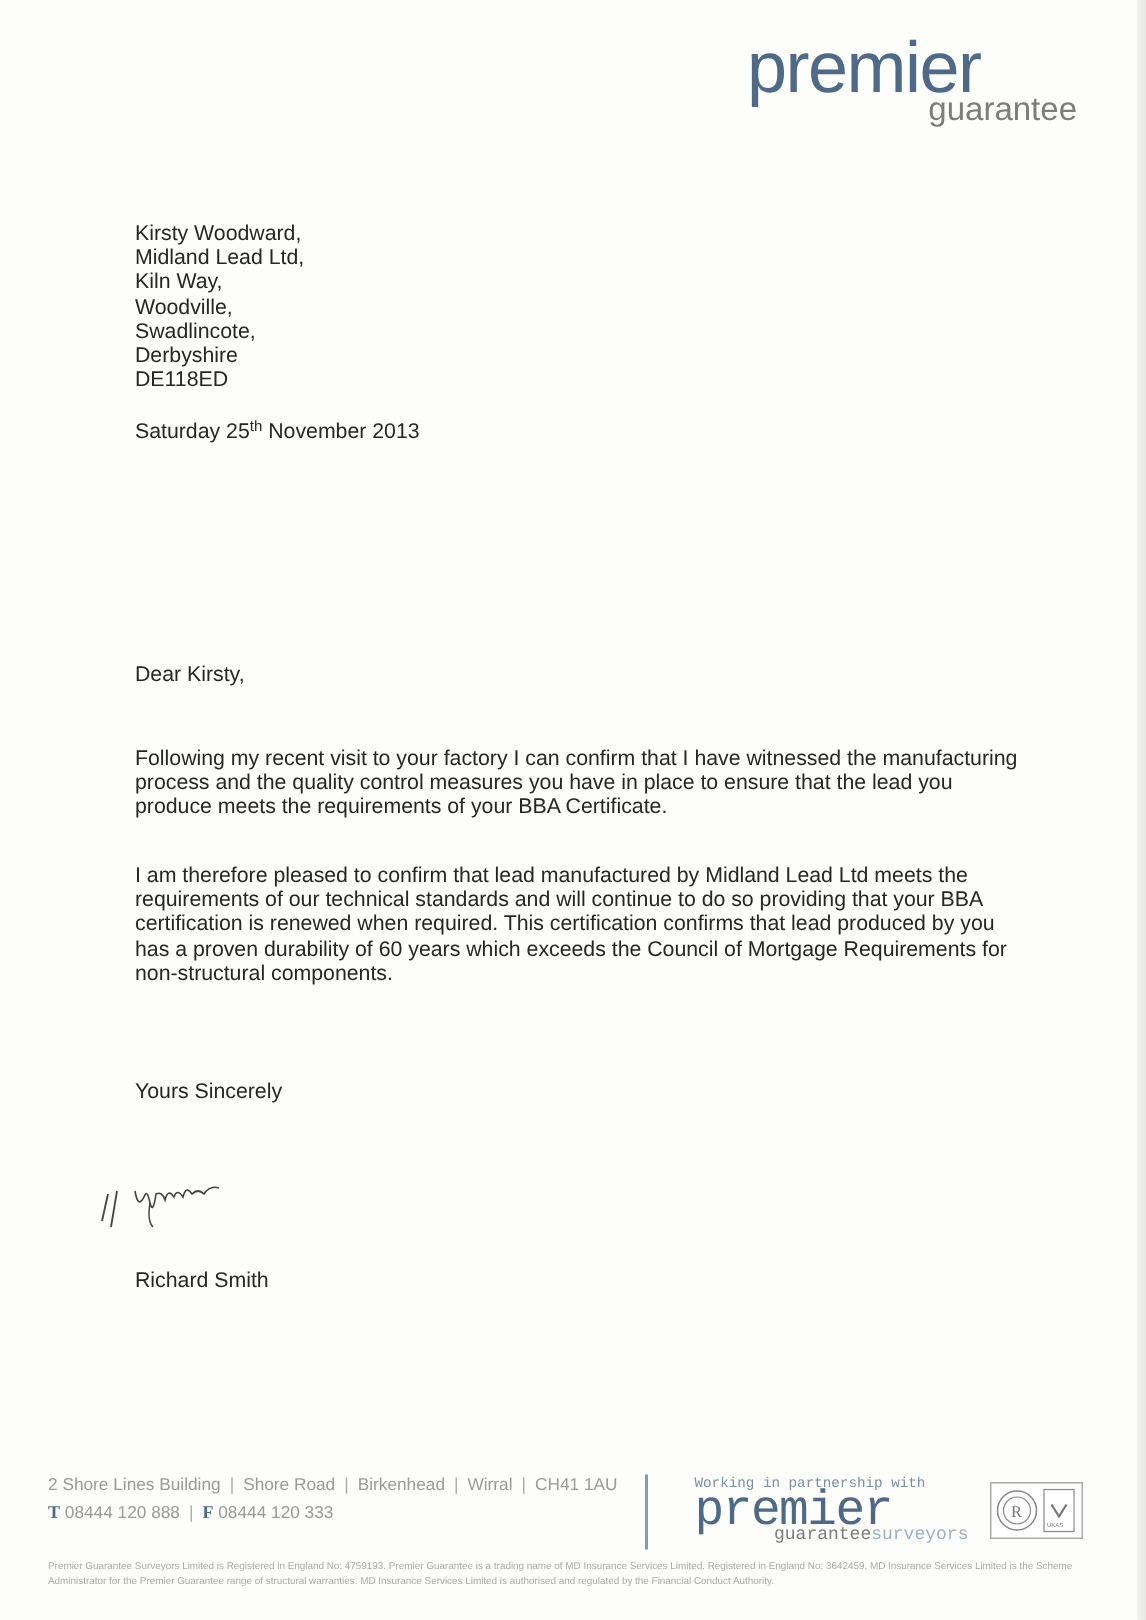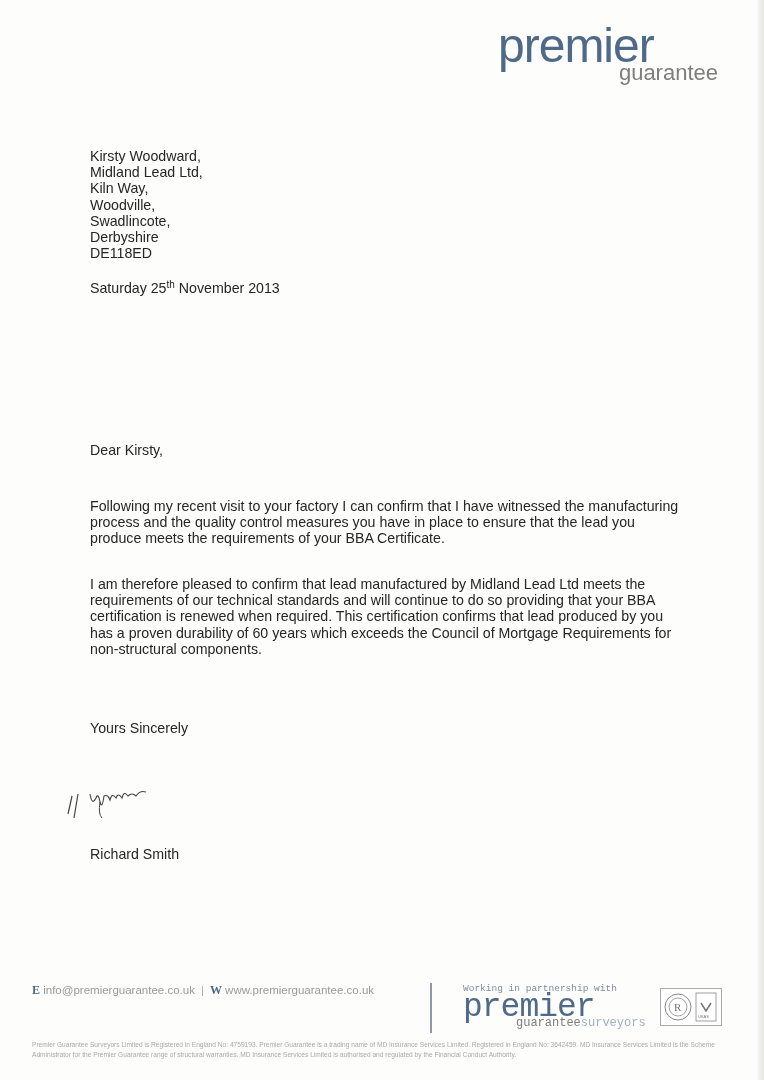--- a/index.html
+++ b/index.html
@@ -71,21 +71,24 @@
 <svg class="signature" viewBox="0 0 100 40">
   <path d="M8 30 L12 12 M14 34 L18 10" stroke="#444" stroke-width="1.2" fill="none"></path>
   <path d="M30 10 Q32 22 36 14 Q38 8 40 18 Q42 26 44 12 Q48 10 50 16 Q52 8 56 14 Q58 8 62 14 Q64 6 68 12 Q72 8 76 12 Q80 6 86 8" stroke="#444" stroke-width="1.1" fill="none"></path>
   <path d="M40 18 Q38 30 42 34" stroke="#444" stroke-width="1" fill="none"></path>
 </svg>
 
 <div class="letter signer">Richard Smith</div>
 
 <div class="footer-addr">
   <div>
-    <b>E</b> <span>info@premierguarantee.co.uk</span><span class="sep">|</span><b>W</b> <span>www.premierguarantee.co.uk</span>
+    <span>2 Shore Lines Building</span><span class="sep">|</span><span>Shore Road</span><span class="sep">|</span><span>Birkenhead</span><span class="sep">|</span><span>Wirral</span><span class="sep">|</span><span>CH41 1AU</span>
+  </div>
+  <div>
+    <b>T</b> <span>08444 120 888</span><span class="sep">|</span><b>F</b> <span>08444 120 333</span>
   </div>
 </div>
 
 <div class="vdivider"></div>
 
 <div class="partner">
   <div class="working">Working in partnership with</div>
   <div class="pm">premier</div>
   <div class="gs"><span>guarantee</span><span class="surv">surveyors</span></div>
 </div>

